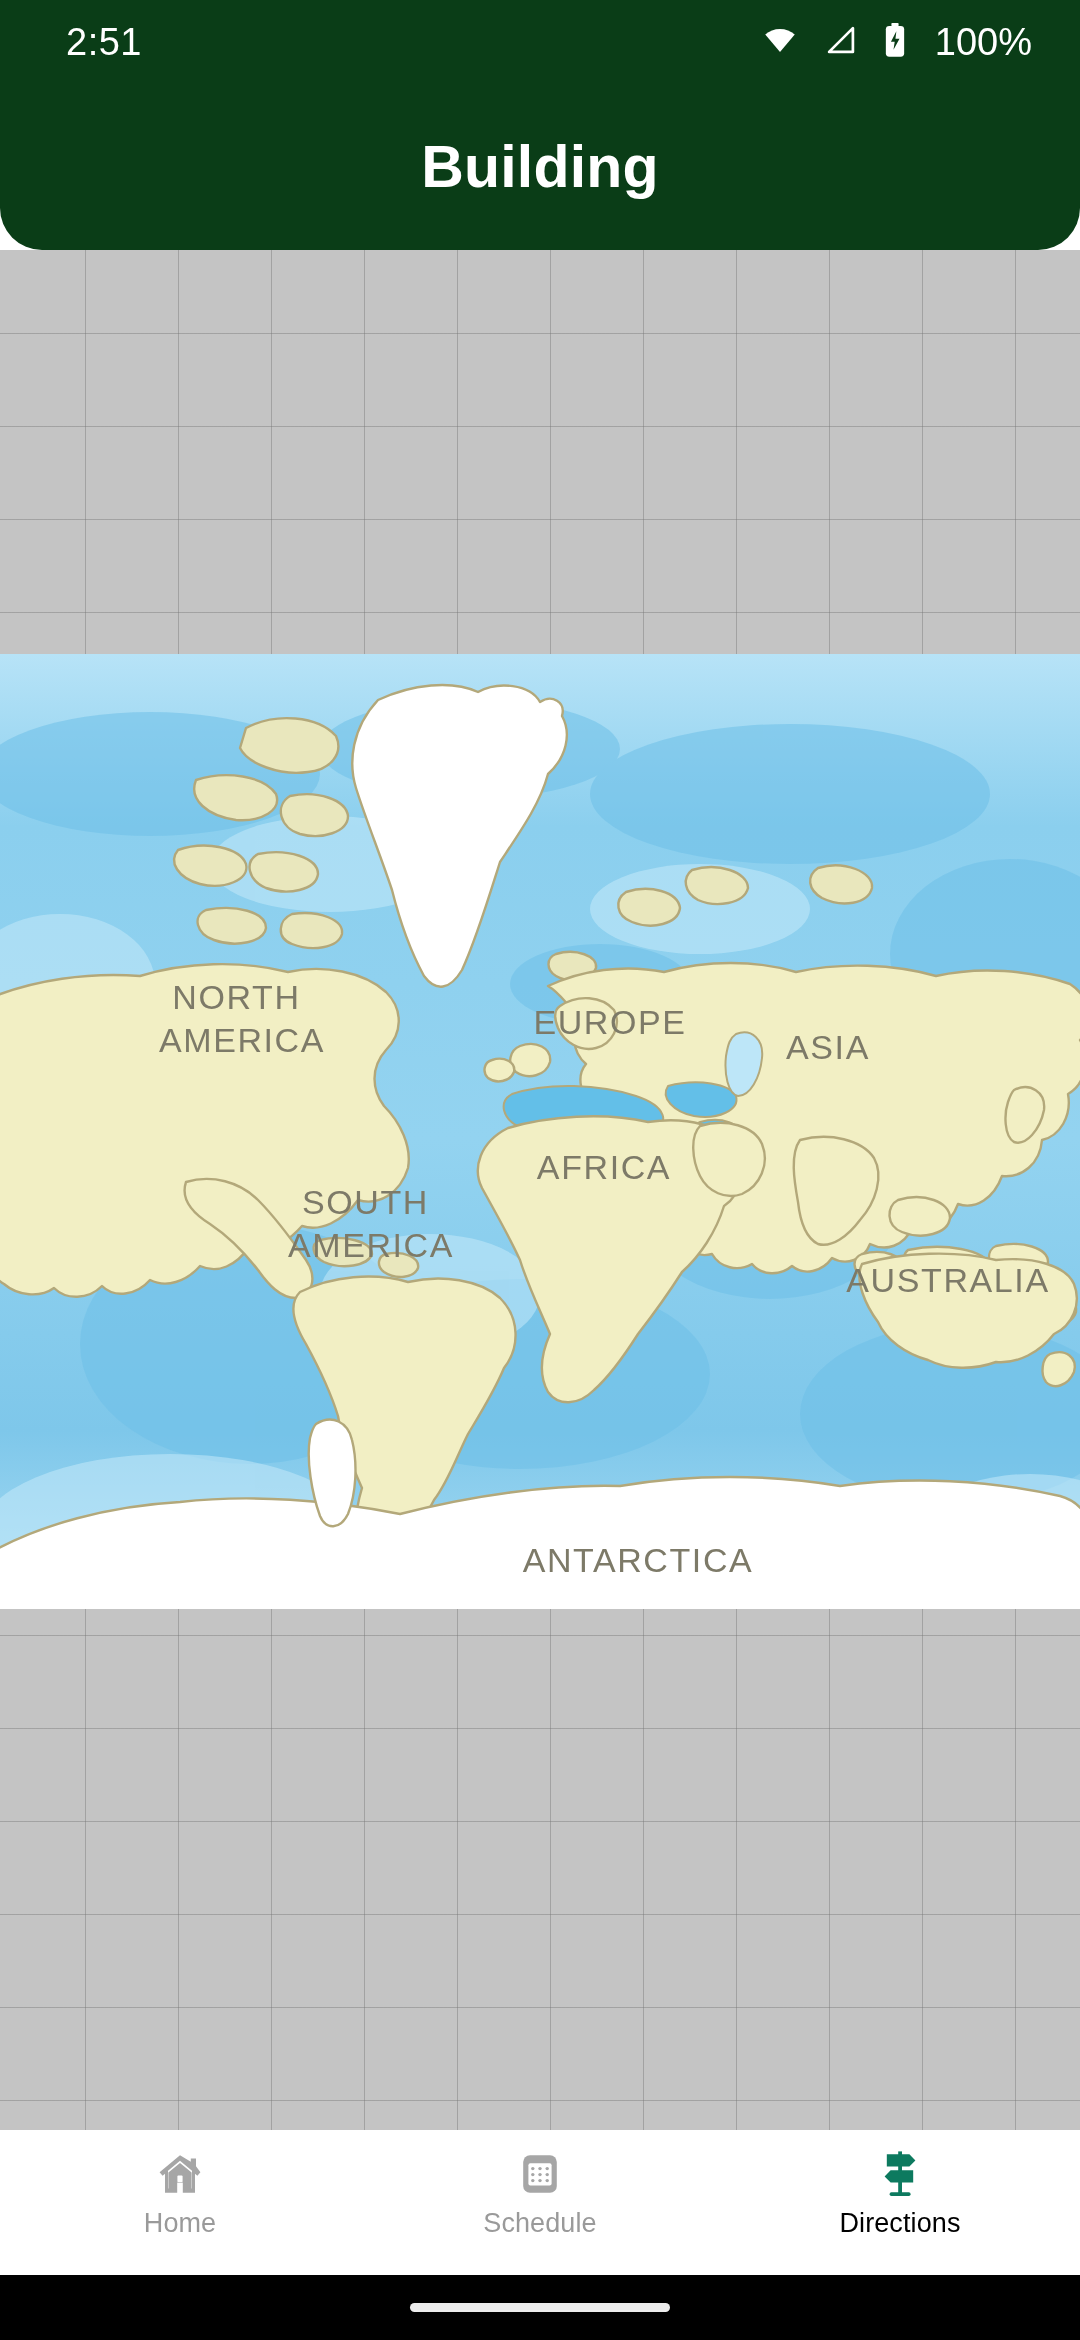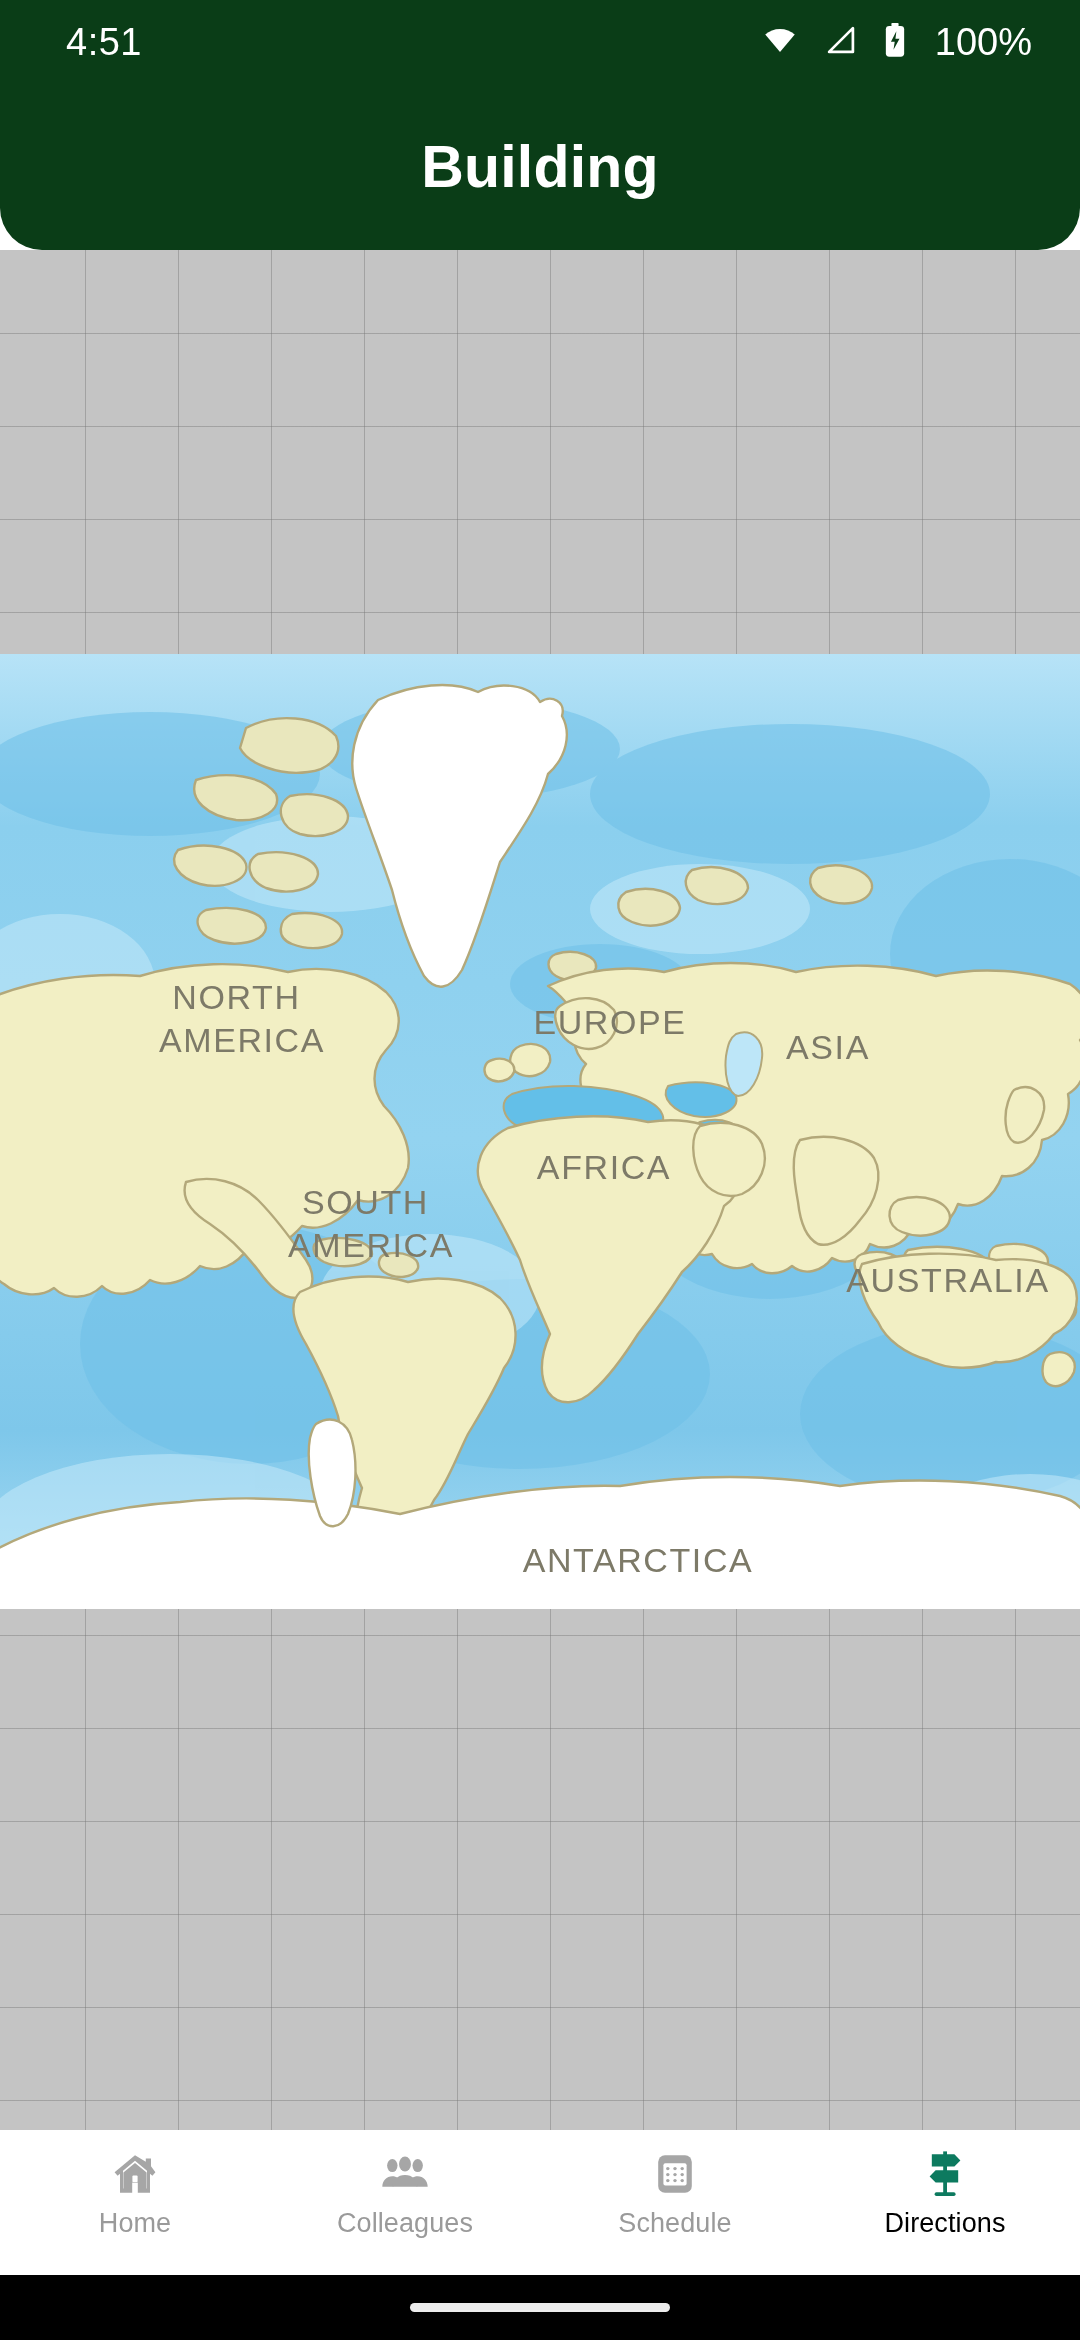--- a/index.html
+++ b/index.html
@@ -113,21 +113,21 @@
   }
 </style>
 </head>
 <body>
 
 <div id="screen">
 
   <div id="header">
 
     <div id="statusbar">
-      <span id="clock">4:51</span>
+      <span id="clock">2:51</span>
 
       <div id="status-icons">
 
         <span class="sicon">
           <svg width="40" height="34" viewBox="0 0 24 24" aria-hidden="true">
             <path fill="#ffffff" d="M12 20.5 1.6 8.1C4.4 5.6 8 4.2 12 4.2s7.6 1.4 10.4 3.9L12 20.5z"></path>
           </svg>
         </span>
 
         <span class="sicon">
@@ -341,33 +341,20 @@
                                    M12 5.4l6 5v8.9h-2.2v-5.2H8.2v5.2H6v-8.9l6-5z"></path>
           <rect x="10.6" y="12.6" width="2.8" height="3.6" rx="0.5" fill="#a6a6a6"></rect>
           <path fill="#a6a6a6" d="M5.2 12.6h13.6v7.8H5.2z" opacity="0"></path>
           <path fill="#a6a6a6" d="M6.2 11.3 12 6.5l5.8 4.8v8.4h-3.4v-4.9H9.6v4.9H6.2v-8.4z"></path>
           <rect x="10.7" y="12.7" width="2.6" height="3.4" rx="0.5" fill="#ffffff"></rect>
         </svg>
       </span>
       <span class="navlabel">Home</span>
     </div>
 
-    <div class="navitem">
-      <span class="navicon">
-        <svg width="50" height="48" viewBox="0 0 26 24" aria-hidden="true">
-          <ellipse cx="6.4" cy="7.6" rx="2.7" ry="3.4" fill="#a6a6a6"></ellipse>
-          <ellipse cx="19.6" cy="7.6" rx="2.7" ry="3.4" fill="#a6a6a6"></ellipse>
-          <ellipse cx="13" cy="6.8" rx="3.1" ry="3.9" fill="#a6a6a6"></ellipse>
-          <path fill="#a6a6a6" d="M1.2 18.6c0-3.2 2.3-5.4 5.2-5.4 1.1 0 2.1.3 2.9.9-1.4 1.1-2.3 2.8-2.4 4.5H1.2z"></path>
-          <path fill="#a6a6a6" d="M24.8 18.6h-5.7c-.1-1.7-1-3.4-2.4-4.5.8-.6 1.8-.9 2.9-.9 2.9 0 5.2 2.2 5.2 5.4z"></path>
-          <path fill="#a6a6a6" d="M6.6 18.6c0-3.6 2.6-6.1 6.4-6.1s6.4 2.5 6.4 6.1H6.6z"></path>
-        </svg>
-      </span>
-      <span class="navlabel">Colleagues</span>
-    </div>
 
     <div class="navitem">
       <span class="navicon">
         <svg width="46" height="48" viewBox="0 0 22 24" aria-hidden="true">
           <rect x="2.6" y="2.6" width="16.8" height="18.8" rx="3.4" fill="#a6a6a6"></rect>
           <rect x="5.2" y="6.6" width="11.6" height="11.2" rx="1" fill="#ffffff"></rect>
           <g fill="#a6a6a6">
             <circle cx="7.4" cy="9.3" r="0.85"></circle>
             <circle cx="11" cy="9.3" r="0.85"></circle>
             <circle cx="14.6" cy="9.3" r="0.85"></circle>

